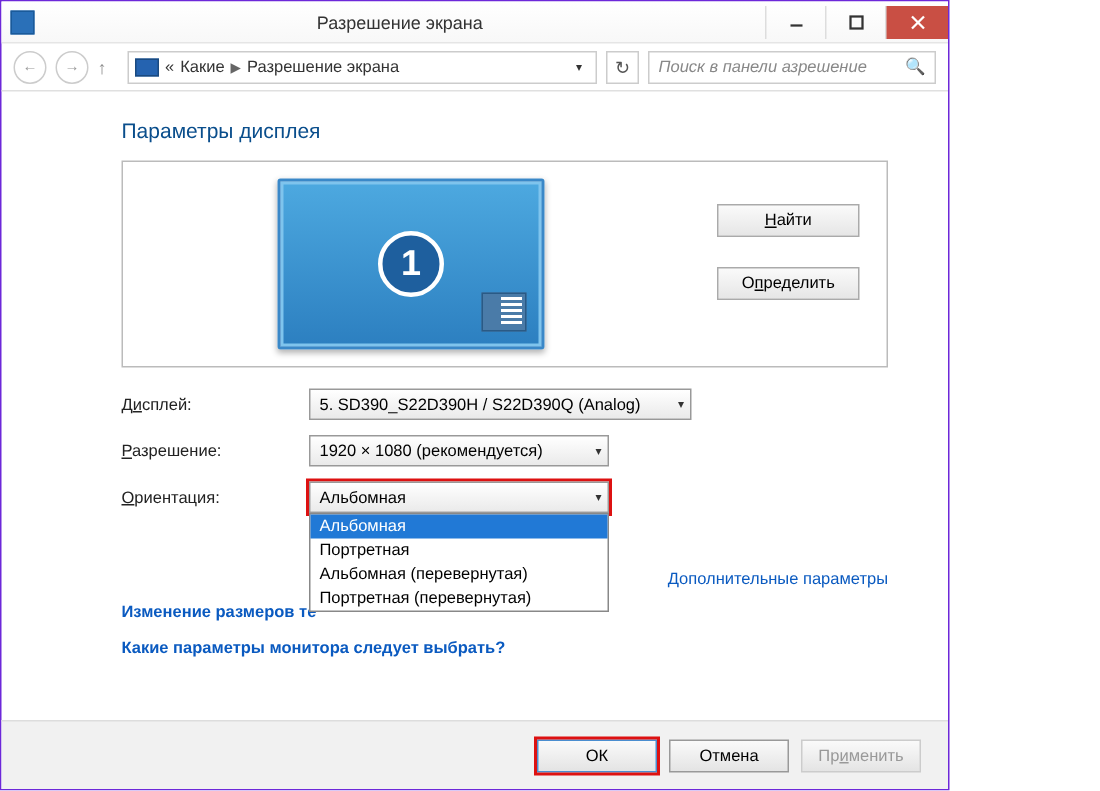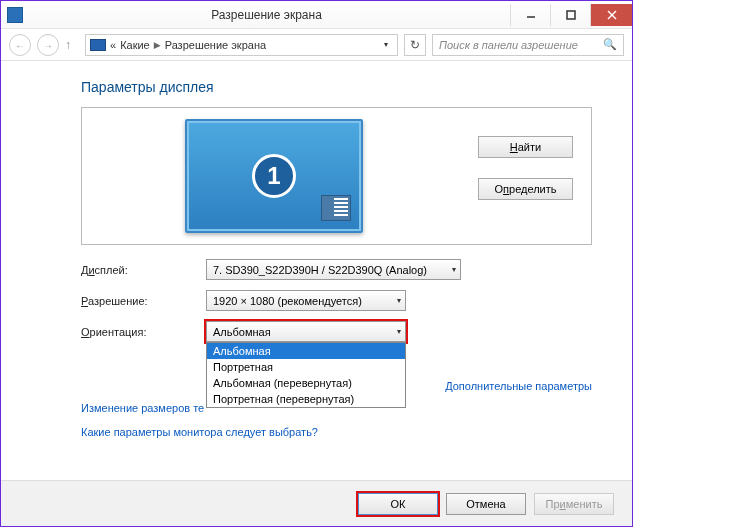--- a/index.html
+++ b/index.html
@@ -31,21 +31,21 @@
 .monitor-icon::after { content: ""; position: absolute; right: 2px; top: 2px; bottom: 2px; width: 14px; background: repeating-linear-gradient(#fff, #fff 2px, transparent 2px, transparent 4px); }
 .side-btns { display: flex; flex-direction: column; gap: 8px; align-self: flex-start; margin-top: 4px; }
 .side-btns button { width: 95px; height: 22px; background: linear-gradient(#fafafa, #e6e6e6); border: 1px solid #aaa; font-size: 11px; cursor: pointer; margin-top: 12px; }
 .row { display: flex; align-items: center; margin-bottom: 10px; }
 .row label { width: 125px; font-size: 11px; color: #222; }
 .combo { height: 21px; border: 1px solid #999; background: linear-gradient(#fff, #eaeaea); display: flex; align-items: center; padding: 0 4px 0 6px; font-size: 11px; position: relative; cursor: pointer; }
 .combo .cd { margin-left: auto; color: #333; font-size: 8px; }
 .dropdown { position: absolute; top: 21px; left: 0; right: 0; background: #fff; border: 1px solid #888; z-index: 5; }
 .dd-item { padding: 2px 6px; font-size: 11px; cursor: pointer; }
 .dd-item.sel { background: #2179d6; color: #fff; }
-.links { margin-top: 60px; }
+.links { margin-top: 60px; font-weight: bold; }
 .link { color: #0a5ac0; font-size: 11px; cursor: pointer; display: inline-block; }
 .adv-link { position: absolute; right: 40px; top: 319px; color: #0a5ac0; font-size: 11px; cursor: pointer; }
 .footer { position: absolute; bottom: 0; left: 0; right: 0; height: 46px; border-top: 1px solid #ddd; background: #f1f1f1; display: flex; align-items: center; justify-content: flex-end; padding: 16px 18px; gap: 8px; }
 .footer button { width: 80px; height: 22px; border: 1px solid #999; background: linear-gradient(#fafafa, #e4e4e4); font-size: 11px; cursor: pointer; }
 .footer button.primary { outline: 2px solid #d11; outline-offset: 0; border: 1px solid #4a8ed0; }
 .footer button.disabled { color: #999; border-color: #ccc; }
 u { text-decoration: underline; }
 </style>
 </head>
 <body>
@@ -105,21 +105,21 @@
       </div>
       <div class="side-btns">
         <button><u>Н</u><span>айти</span></button>
         <button>О<u>п</u>ределить</button>
       </div>
     </div>
 
     <div class="row">
       <label>Д<u>и</u>сплей:</label>
       <div class="combo" style="width:255px">
-        <span>7. SD390_S22D390H / S22D390Q (Analog)</span>
+        <span>5. SD390_S22D390H / S22D390Q (Analog)</span>
         <span class="cd">▾</span>
       </div>
     </div>
 
     <div class="row">
       <label><u>Р</u>азрешение:</label>
       <div class="combo" style="width:200px">
         <span>1920 × 1080 (рекомендуется)</span>
         <span class="cd">▾</span>
       </div>

